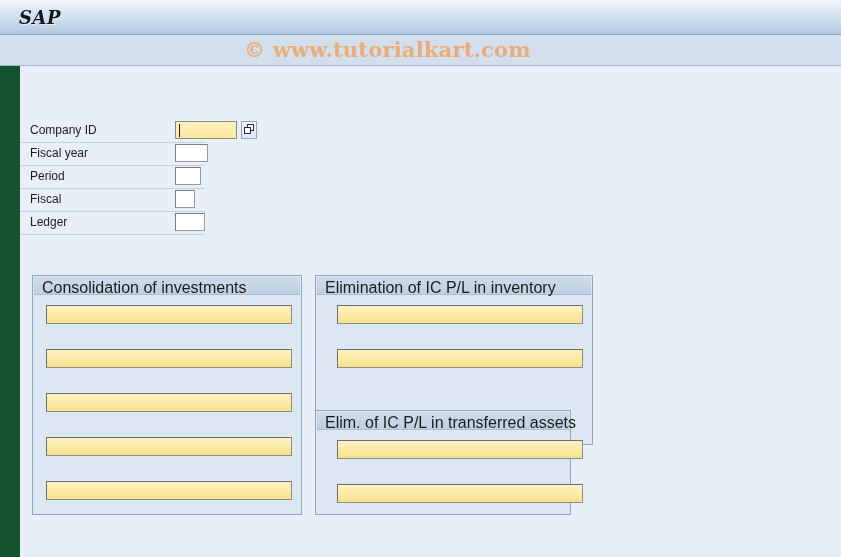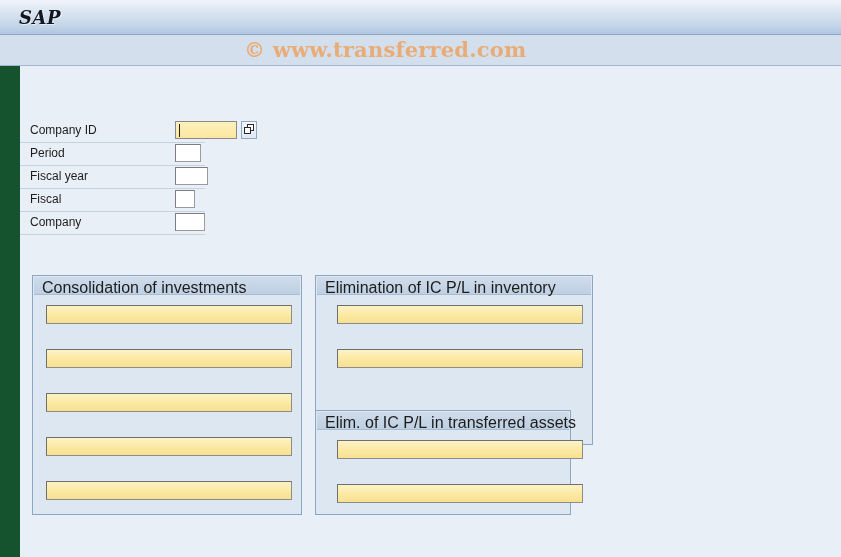--- a/index.html
+++ b/index.html
@@ -189,51 +189,51 @@
 <body>
 
 <div class="window">
 
   <div class="titlebar">
     <div class="titlebar-top-edge"></div>
     <div class="sap-logo">SAP</div>
   </div>
 
   <div class="watermark-band">
-    <div class="watermark">© www.transferred.com</div>
+    <div class="watermark">© www.tutorialkart.com</div>
   </div>
 
   <div class="content">
     <div class="form-area" id="form-area">
         <div class="form-row">
           <div class="lbl">Company ID</div>
           <div class="inp focused" style="left: 155px; width: 62px;">
             <div class="caret"></div>
           </div>
           <div class="searchhelp" style="left: 221px;">
             <svg width="11" height="11" viewBox="0 0 11 11">
               <rect x="3.5" y="0.5" width="6" height="6" fill="#ffffff" stroke="#2b2b2b"></rect>
               <rect x="0.5" y="3.5" width="6" height="6" fill="#ffffff" stroke="#2b2b2b"></rect>
             </svg>
           </div>
         </div>
         <div class="form-row">
+          <div class="lbl">Fiscal year</div>
+          <div class="inp" style="left: 155px; width: 33px;"></div>
+        </div>
+        <div class="form-row">
           <div class="lbl">Period</div>
           <div class="inp" style="left: 155px; width: 26px;"></div>
         </div>
         <div class="form-row">
-          <div class="lbl">Fiscal year</div>
-          <div class="inp" style="left: 155px; width: 33px;"></div>
-        </div>
-        <div class="form-row">
           <div class="lbl">Fiscal</div>
           <div class="inp" style="left: 155px; width: 20px;"></div>
         </div>
         <div class="form-row">
-          <div class="lbl">Company</div>
+          <div class="lbl">Ledger</div>
           <div class="inp" style="left: 155px; width: 30px;"></div>
         </div>
       </div>
     <div id="groups-area">
         <div class="groupbox" style="left: 12px; top: 209px; width: 270px; height: 240px;">
           <div class="groupbox-title">
             <span>Consolidation of investments</span>
           </div>
           <div class="gb-inner">
             <div class="yfield" style="left: 12px; width: 246px; top: 9px;"></div>

